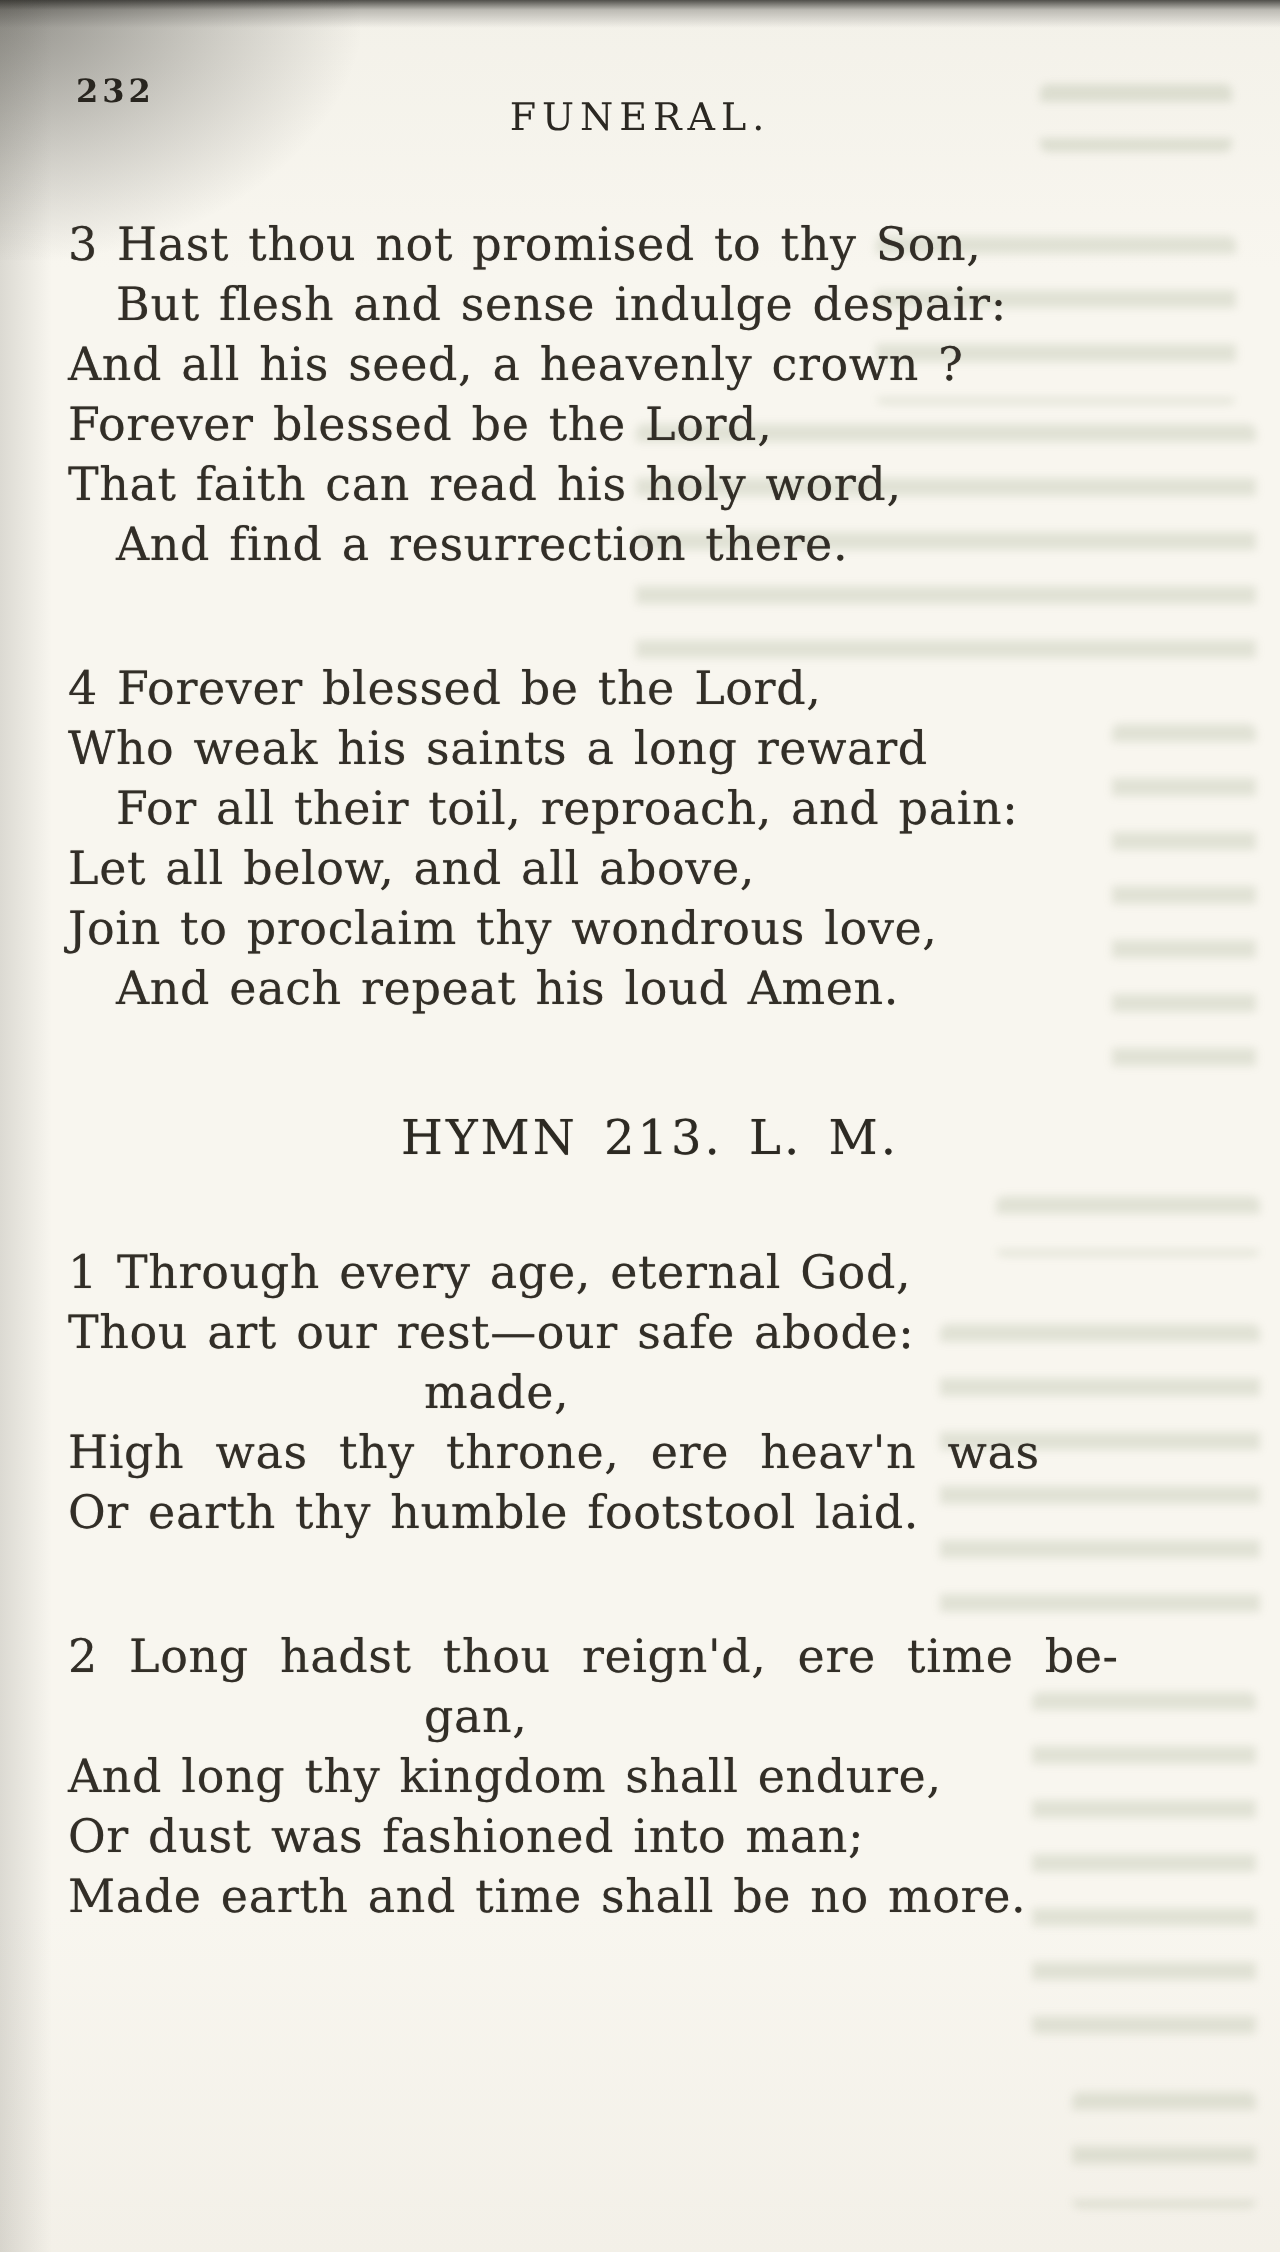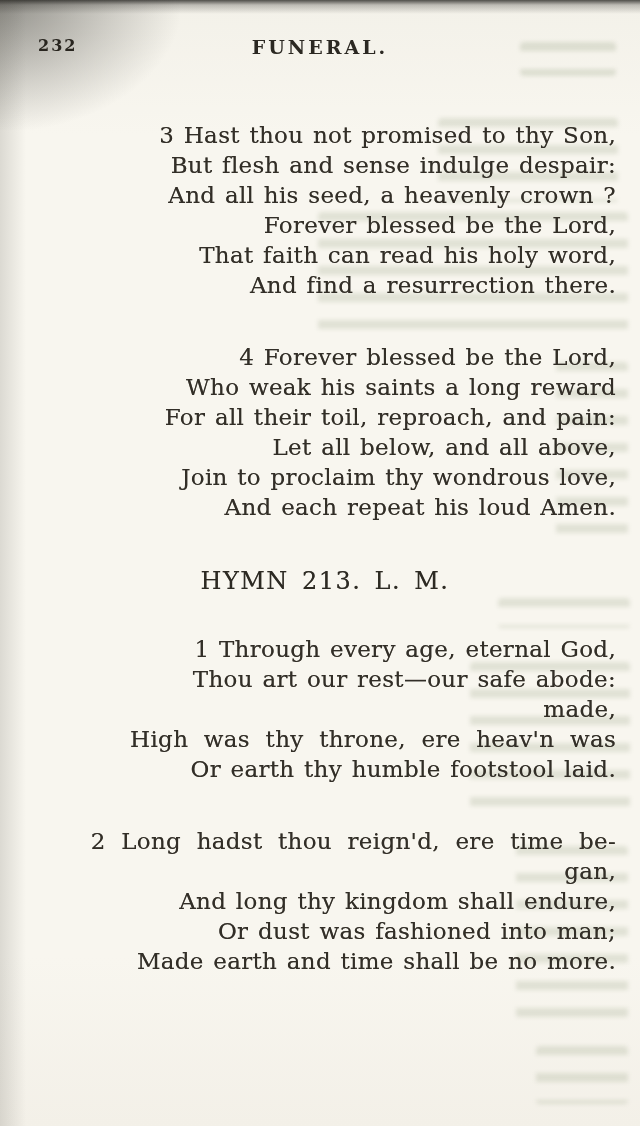--- a/index.html
+++ b/index.html
@@ -49,35 +49,35 @@
   .g7 { left: 516px; top: 846px; width: 112px; height: 172px; }
   .g8 { left: 536px; top: 1046px; width: 92px; height: 58px; }
 
   
   .page-number {
     position: absolute; top: 36px; left: 38px;
     font-size: 16px; font-weight: bold; letter-spacing: 2px;
     color: #28251f;
   }
   .running-head {
-    position: absolute; top: 36px; left: 0; width: 100%;
+    position: absolute; top: 48px; left: 0; width: 100%;
     text-align: center;
-    font-size: 19px; font-weight: bold; letter-spacing: 3px;
+    font-size: 19px; font-weight: normal; letter-spacing: 3px;
     color: #2b2822;
   }
 
   
   .content {
     position: absolute; top: 104px; left: 34px; right: 24px;
     font-size: 23px; line-height: 30px;
     letter-spacing: 0.3px; word-spacing: 2px;
     color: #322e27;
     text-shadow: 0 0 0.4px rgba(50,46,39,0.6);
   }
-  .stanza { margin: 16px 0 42px 0; text-align: right; }
+  .stanza { margin: 4px 0 42px 0; }
   .line { white-space: nowrap; }
   .line.i1 { padding-left: 24px; }
   .line.i2 { padding-left: 178px; }
   .line.wide { word-spacing: 8px; }
   .hymn-heading {
     text-align: center;
     font-size: 24px; line-height: 34px;
     letter-spacing: 1.5px; word-spacing: 4px;
     margin: 30px 0 36px 0;
     color: #2d2a23;

